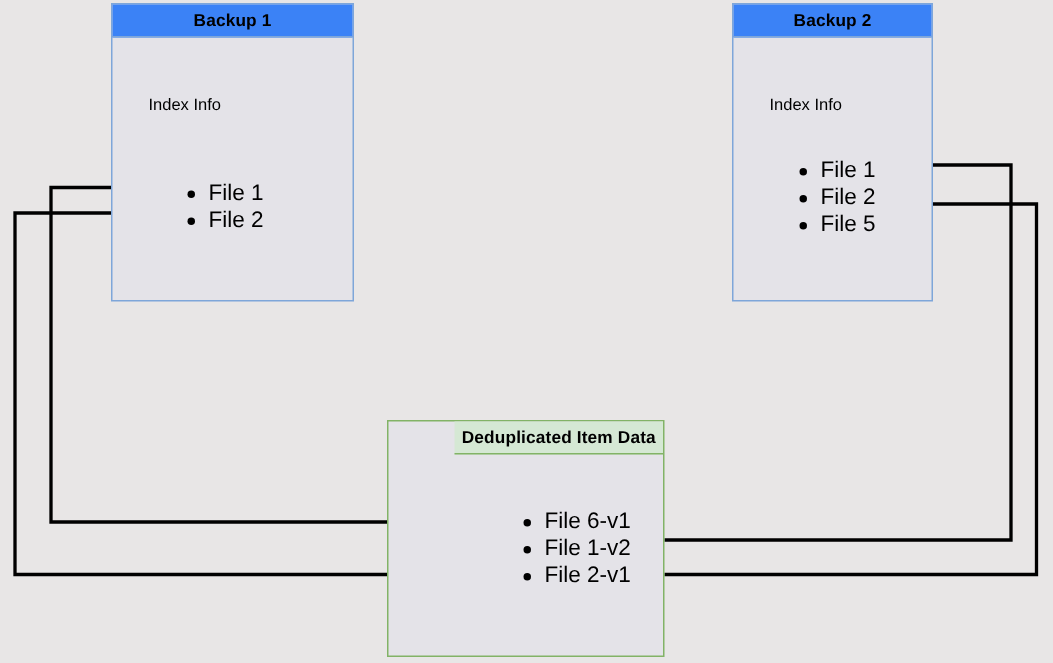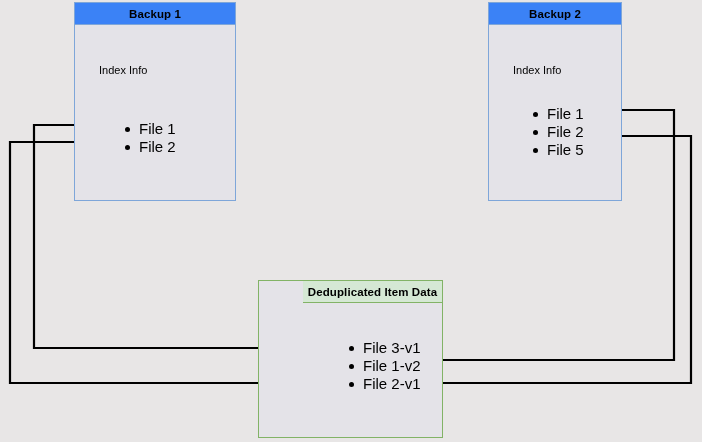--- a/index.html
+++ b/index.html
@@ -149,20 +149,20 @@
         <li>File 2</li>
         <li>File 5</li>
       </ul>
     </div>
   </div>
 
   <div class="node green" id="node-dedup">
     <div class="node-header">Deduplicated Item Data</div>
     <div class="node-body">
       <ul class="file-list">
-        <li>File 3-v1</li>
+        <li>File 6-v1</li>
         <li>File 1-v2</li>
         <li>File 2-v1</li>
       </ul>
     </div>
   </div>
 
 </div>
 
 </body></html>

